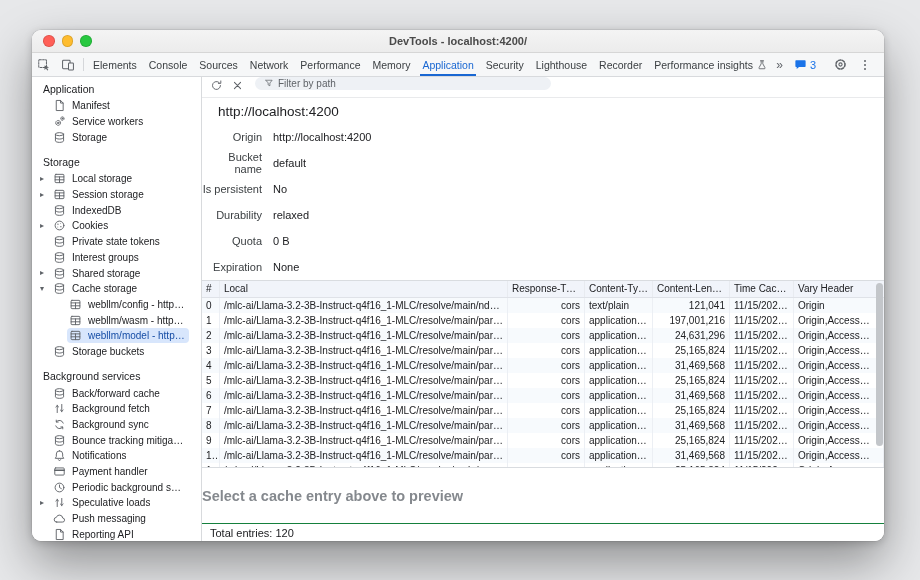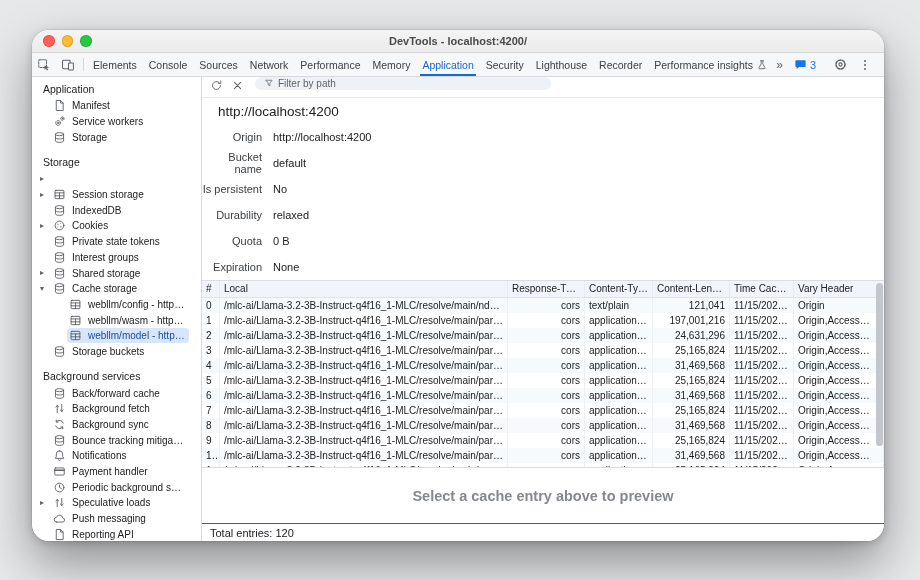--- a/index.html
+++ b/index.html
@@ -1,18 +1,18 @@
 <!DOCTYPE html>
 <html><head>
 <meta charset="utf-8">
 <style>
   html,body{margin:0;padding:0}
   body{width:920px;height:580px;overflow:hidden;background:#e7e8ea;font-family:"Liberation Sans",sans-serif;-webkit-font-smoothing:antialiased}
   .stage{position:relative;width:920px;height:580px}
-  .window{position:absolute;left:32px;top:30px;width:852px;height:511px;background:#fff;border-radius:17px;
+  .window{position:absolute;left:32px;top:30px;width:852px;height:511px;background:#fff;border-radius:9px;
           box-shadow:0 22px 50px rgba(0,0,0,.38),0 2px 8px rgba(0,0,0,.18),0 0 0 .5px rgba(0,0,0,.12);
           display:flex;flex-direction:column;overflow:hidden}
   
   .titlebar{height:22px;background:linear-gradient(#f4f4f4,#ececec);border-bottom:1px solid #d6d6d6;display:flex;align-items:center;position:relative;flex:0 0 auto}
   .lights{display:flex;gap:7px;margin-left:11px;z-index:2}
   .light{width:9.5px;height:9.5px;border-radius:50%;border:.5px solid rgba(0,0,0,.12)}
   .title{position:absolute;left:0;right:0;text-align:center;font-size:11px;font-weight:700;color:#4a4a4a}
   
   .tabbar{height:23px;background:#f6f7f8;border-bottom:1px solid #d8dadd;display:flex;align-items:stretch;flex:0 0 auto;font-size:10.5px;color:#3c4043}
   .tbicon{display:flex;align-items:center;justify-content:center;padding:0 5px;cursor:pointer}
@@ -59,21 +59,21 @@
   
   .grid{flex:0 0 auto;border-top:1px solid #d9dce0;border-bottom:1px solid #d9dce0;position:relative}
   .ghead{height:16px;display:flex;background:#f1f4fa;border-bottom:1px solid #dfe2e8;font-size:10px;color:#202124}
   .gcell{padding:0 4px;line-height:15px;white-space:nowrap;overflow:hidden;text-overflow:ellipsis;border-right:1px solid #e8ebf0;box-sizing:border-box;flex:0 0 auto}
   .gcell.last{flex:1;border-right:none}
   .gbody{height:169px;overflow:hidden;position:relative}
   .grow{height:15px;display:flex;font-size:10px;color:#202124;cursor:default}
   .grow:nth-child(odd){background:#f7fafd}
   .grow .gcell{line-height:15px;border-right:1px solid #eceff4}
   .scrollthumb{position:absolute;right:1px;top:2px;width:7px;height:163px;background:#c3c6ca;border-radius:3.5px;cursor:pointer}
-  .preview{flex:1;display:flex;align-items:center;justify-content:center;font-size:14.5px;font-weight:700;color:#85898e}
+  .preview{flex:1;display:flex;align-items:center;font-size:14.5px;font-weight:700;color:#85898e}
   .statusbar{height:17px;border-top:1px solid #15803d;display:flex;align-items:center;padding-left:8px;font-size:11px;color:#202124;flex:0 0 auto}
 </style>
 </head>
 <body>
 
 <div class="stage">
   <div class="window">
 
     <div class="titlebar">
       <div class="lights">
@@ -206,20 +206,29 @@
                   </svg>
                 </span>
                 <span class="slabel">Storage</span>
               </div>
             </div>
           </div>
           <div class="sec">
             <div class="seclabel">Storage</div>
             <div class="srow">
               <span class="arrow">▸</span>
+              <div class="rowbox">
+                <span class="sicon">
+                  <svg viewBox="0 0 16 16" fill="none" stroke="#5f6368" stroke-width="1.15" stroke-linecap="round" stroke-linejoin="round">
+                    <rect x="2.6" y="2.9" width="10.8" height="10.2" rx="1"></rect>
+                    <path d="M2.6 6h10.8M2.6 9.6h10.8M8 6v7.1"></path>
+                  </svg>
+                </span>
+                <span class="slabel">Local storage</span>
+              </div>
             </div>
             <div class="srow">
               <span class="arrow">▸</span>
               <div class="rowbox">
                 <span class="sicon">
                   <svg viewBox="0 0 16 16" fill="none" stroke="#5f6368" stroke-width="1.15" stroke-linecap="round" stroke-linejoin="round">
                     <rect x="2.6" y="2.9" width="10.8" height="10.2" rx="1"></rect>
                     <path d="M2.6 6h10.8M2.6 9.6h10.8M8 6v7.1"></path>
                   </svg>
                 </span>

